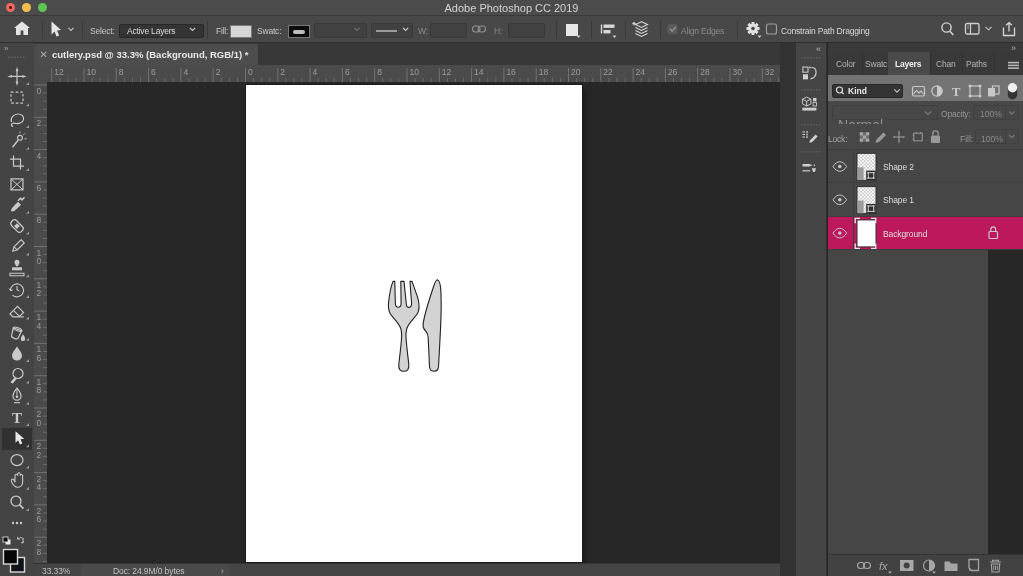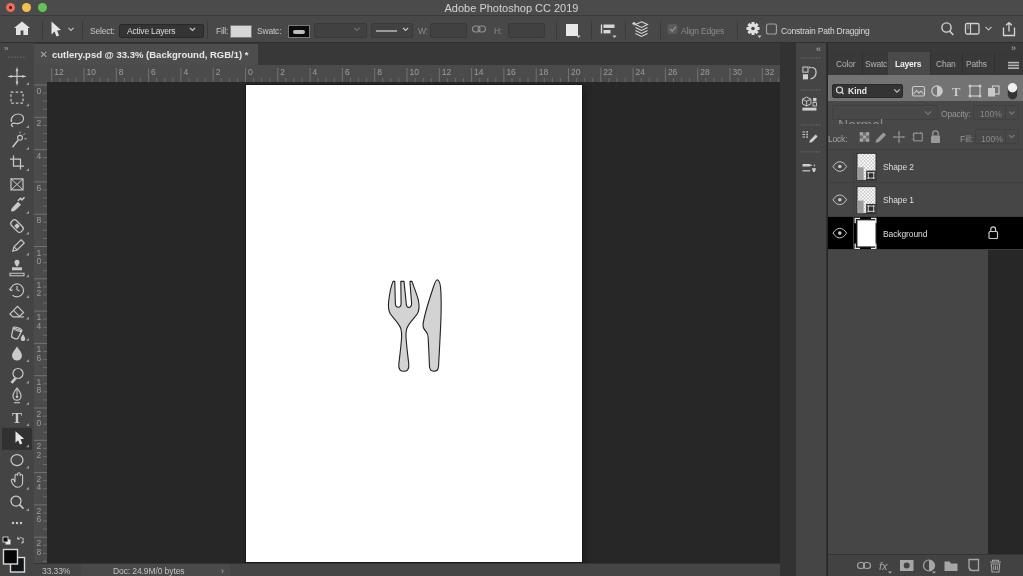--- a/index.html
+++ b/index.html
@@ -502,21 +502,21 @@
       <div class="abs" style="left:178px; top:5px; width:13px; height:15px; border:1px solid #404040; border-left:none; border-radius:0 2px 2px 0;"></div>
       <div class="txt" style="left:153px; top:9.5px; font-size:8.5px; color:#8a8a8a;">100%</div>
     </div>
 
     <div class="lrow" style="top:107px; background:#464646;">
       <div class="lname">Shape 2</div>
     </div>
     <div class="lrow" style="top:140.3px; background:#464646;">
       <div class="lname">Shape 1</div>
     </div>
-    <div class="lrow" style="top:173.6px; background:#000000;">
+    <div class="lrow" style="top:173.6px; background:#be185d;">
       <div class="lname">Background</div>
     </div>
     <div id="pbottom"></div>
   </div>
 
   <svg class="abs" style="left:828px; top:43px; z-index:5;" width="195" height="533" viewBox="0 0 195 533" font-family="Liberation Sans, sans-serif">
       <defs>
         <pattern id="chk" width="3.4" height="3.4" patternUnits="userSpaceOnUse">
           <rect width="3.4" height="3.4" fill="#ffffff"></rect>
           <rect width="1.7" height="1.7" fill="#c9c9c9"></rect>

